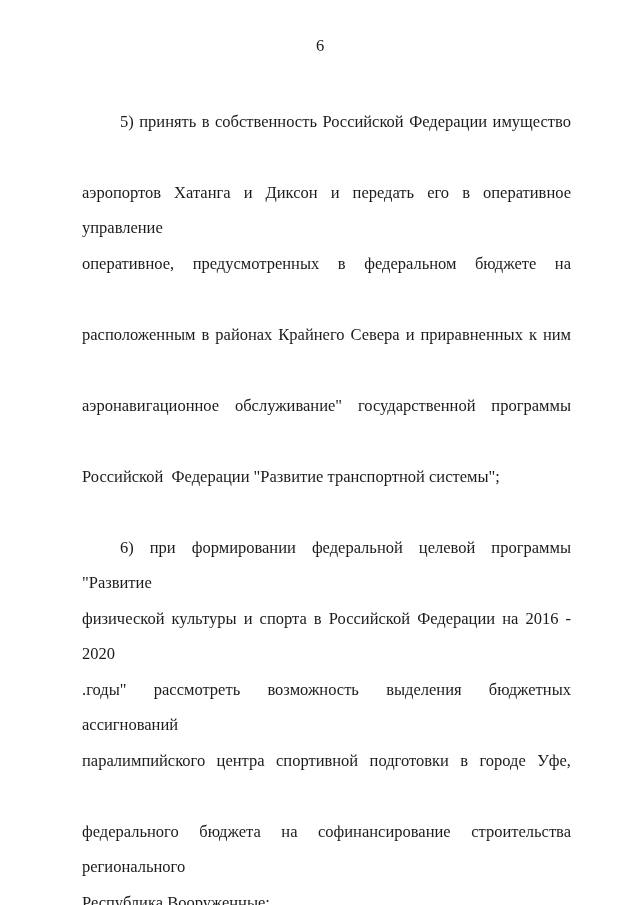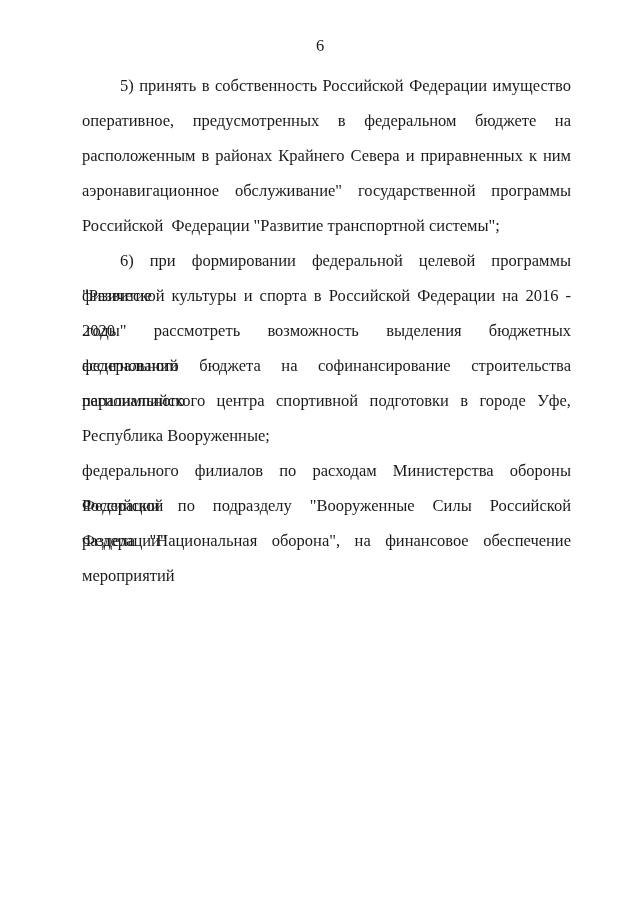--- a/index.html
+++ b/index.html
@@ -29,20 +29,21 @@
   .textblock {
     position: absolute;
     left: 82px;
     top: 68px;
     width: 489px;
     font-size: 16.5px;
   }
   .line {
     height: 35px;
     line-height: 35px;
+    margin-top: 36px;
   }
   .j {
     text-align: justify;
     text-align-last: justify;
     text-justify: inter-word;
   }
   .i {
     text-indent: 38px;
   }
   .last {
@@ -55,32 +56,33 @@
 <body>
 
 <div class="sheet">
 
   <div class="pagenum">6</div>
 
   <div class="textblock">
 
     <div>
       <div class="line j i">5) принять в собственность Российской Федерации имущество</div>
+      <div class="line j">аэропортов Хатанга и Диксон и передать его в оперативное управление</div>
       <div class="line j">оперативное, предусмотренных в федеральном бюджете на</div>
       <div class="line j">расположенным в районах Крайнего Севера и приравненных к ним</div>
       <div class="line j">аэронавигационное обслуживание" государственной программы</div>
       <div class="line last">Российской  Федерации "Развитие транспортной системы";</div>
     </div>
 
     <div>
       <div class="line j i">6) при формировании федеральной целевой программы "Развитие</div>
       <div class="line j">физической культуры и спорта в Российской Федерации на 2016 - 2020</div>
       <div class="line j">.годы" рассмотреть возможность выделения бюджетных ассигнований</div>
+      <div class="line j">паралимпийского центра спортивной подготовки в городе Уфе,</div>
       <div class="line j">федерального бюджета на софинансирование строительства регионального</div>
-      <div class="line j">паралимпийского центра спортивной подготовки в городе Уфе,</div>
       <div class="line last">Республика Вооруженные;</div>
     </div>
 
     <div>
       <div class="line j">федерального филиалов по расходам Министерства обороны Российской</div>
       <div class="line j">Федерации по подразделу "Вооруженные Силы Российской Федерации"</div>
       <div class="line j">раздела "Национальная оборона", на финансовое обеспечение мероприятий</div>
     </div>
 
   </div>

